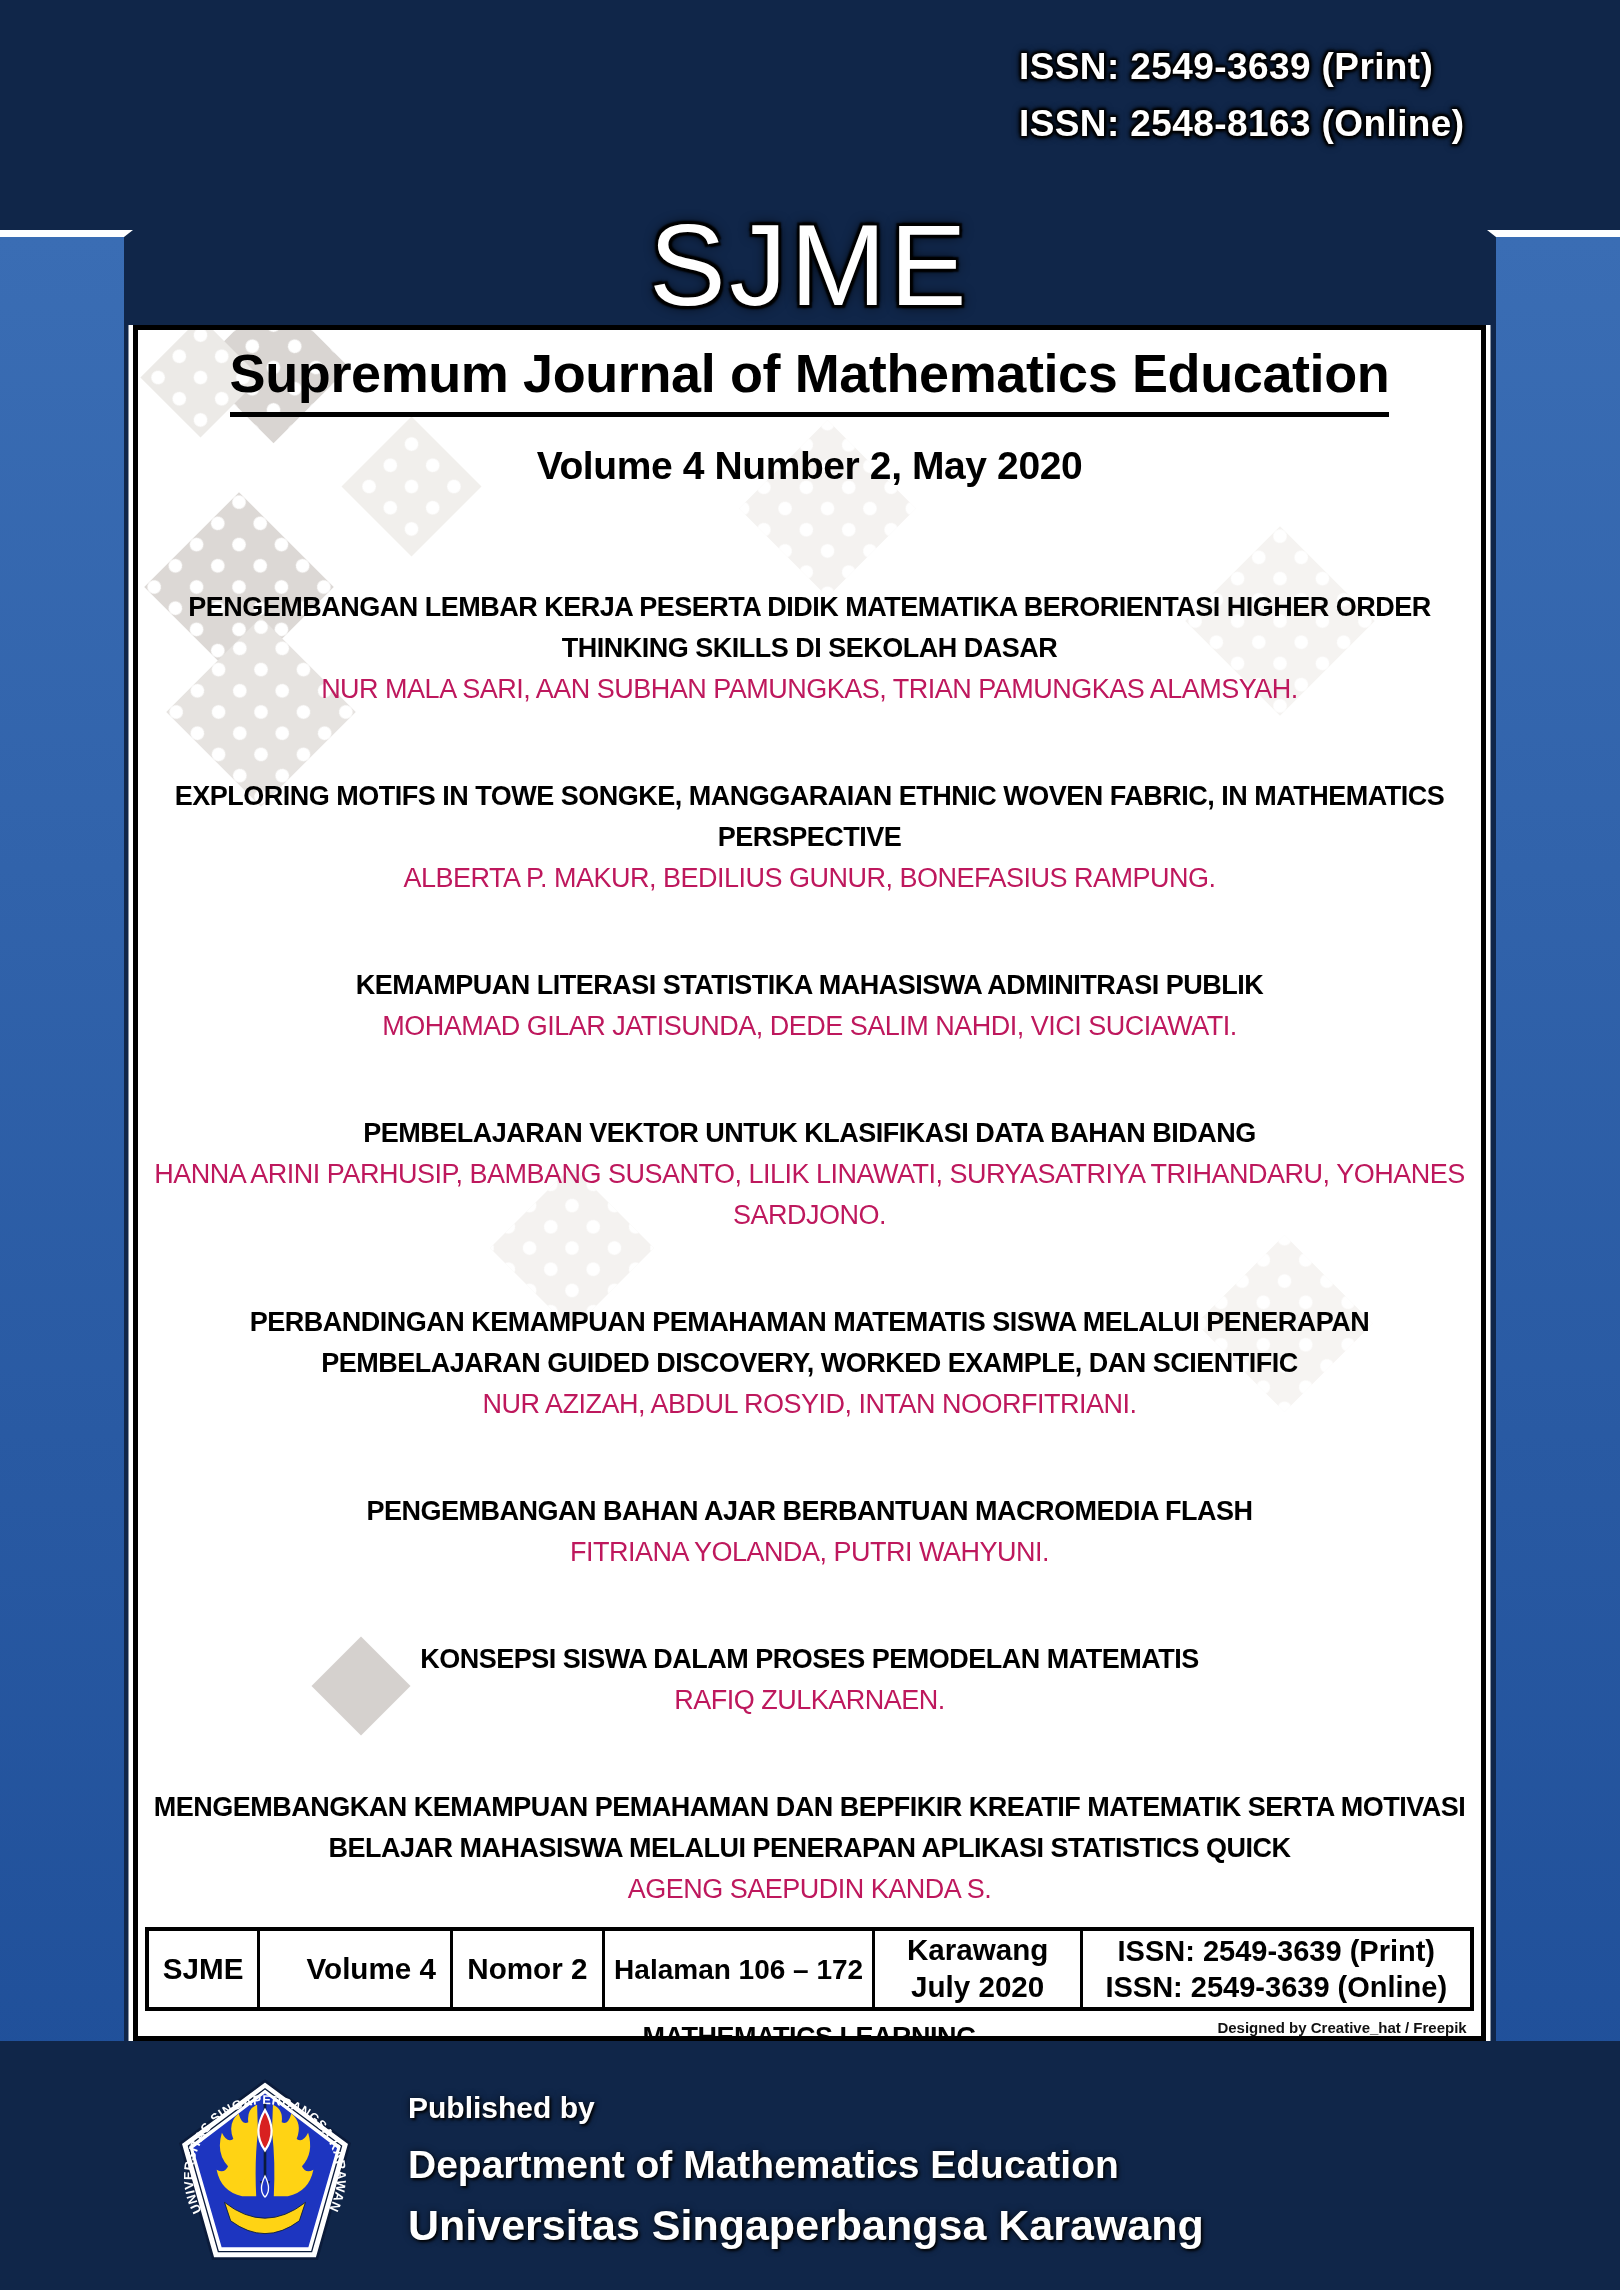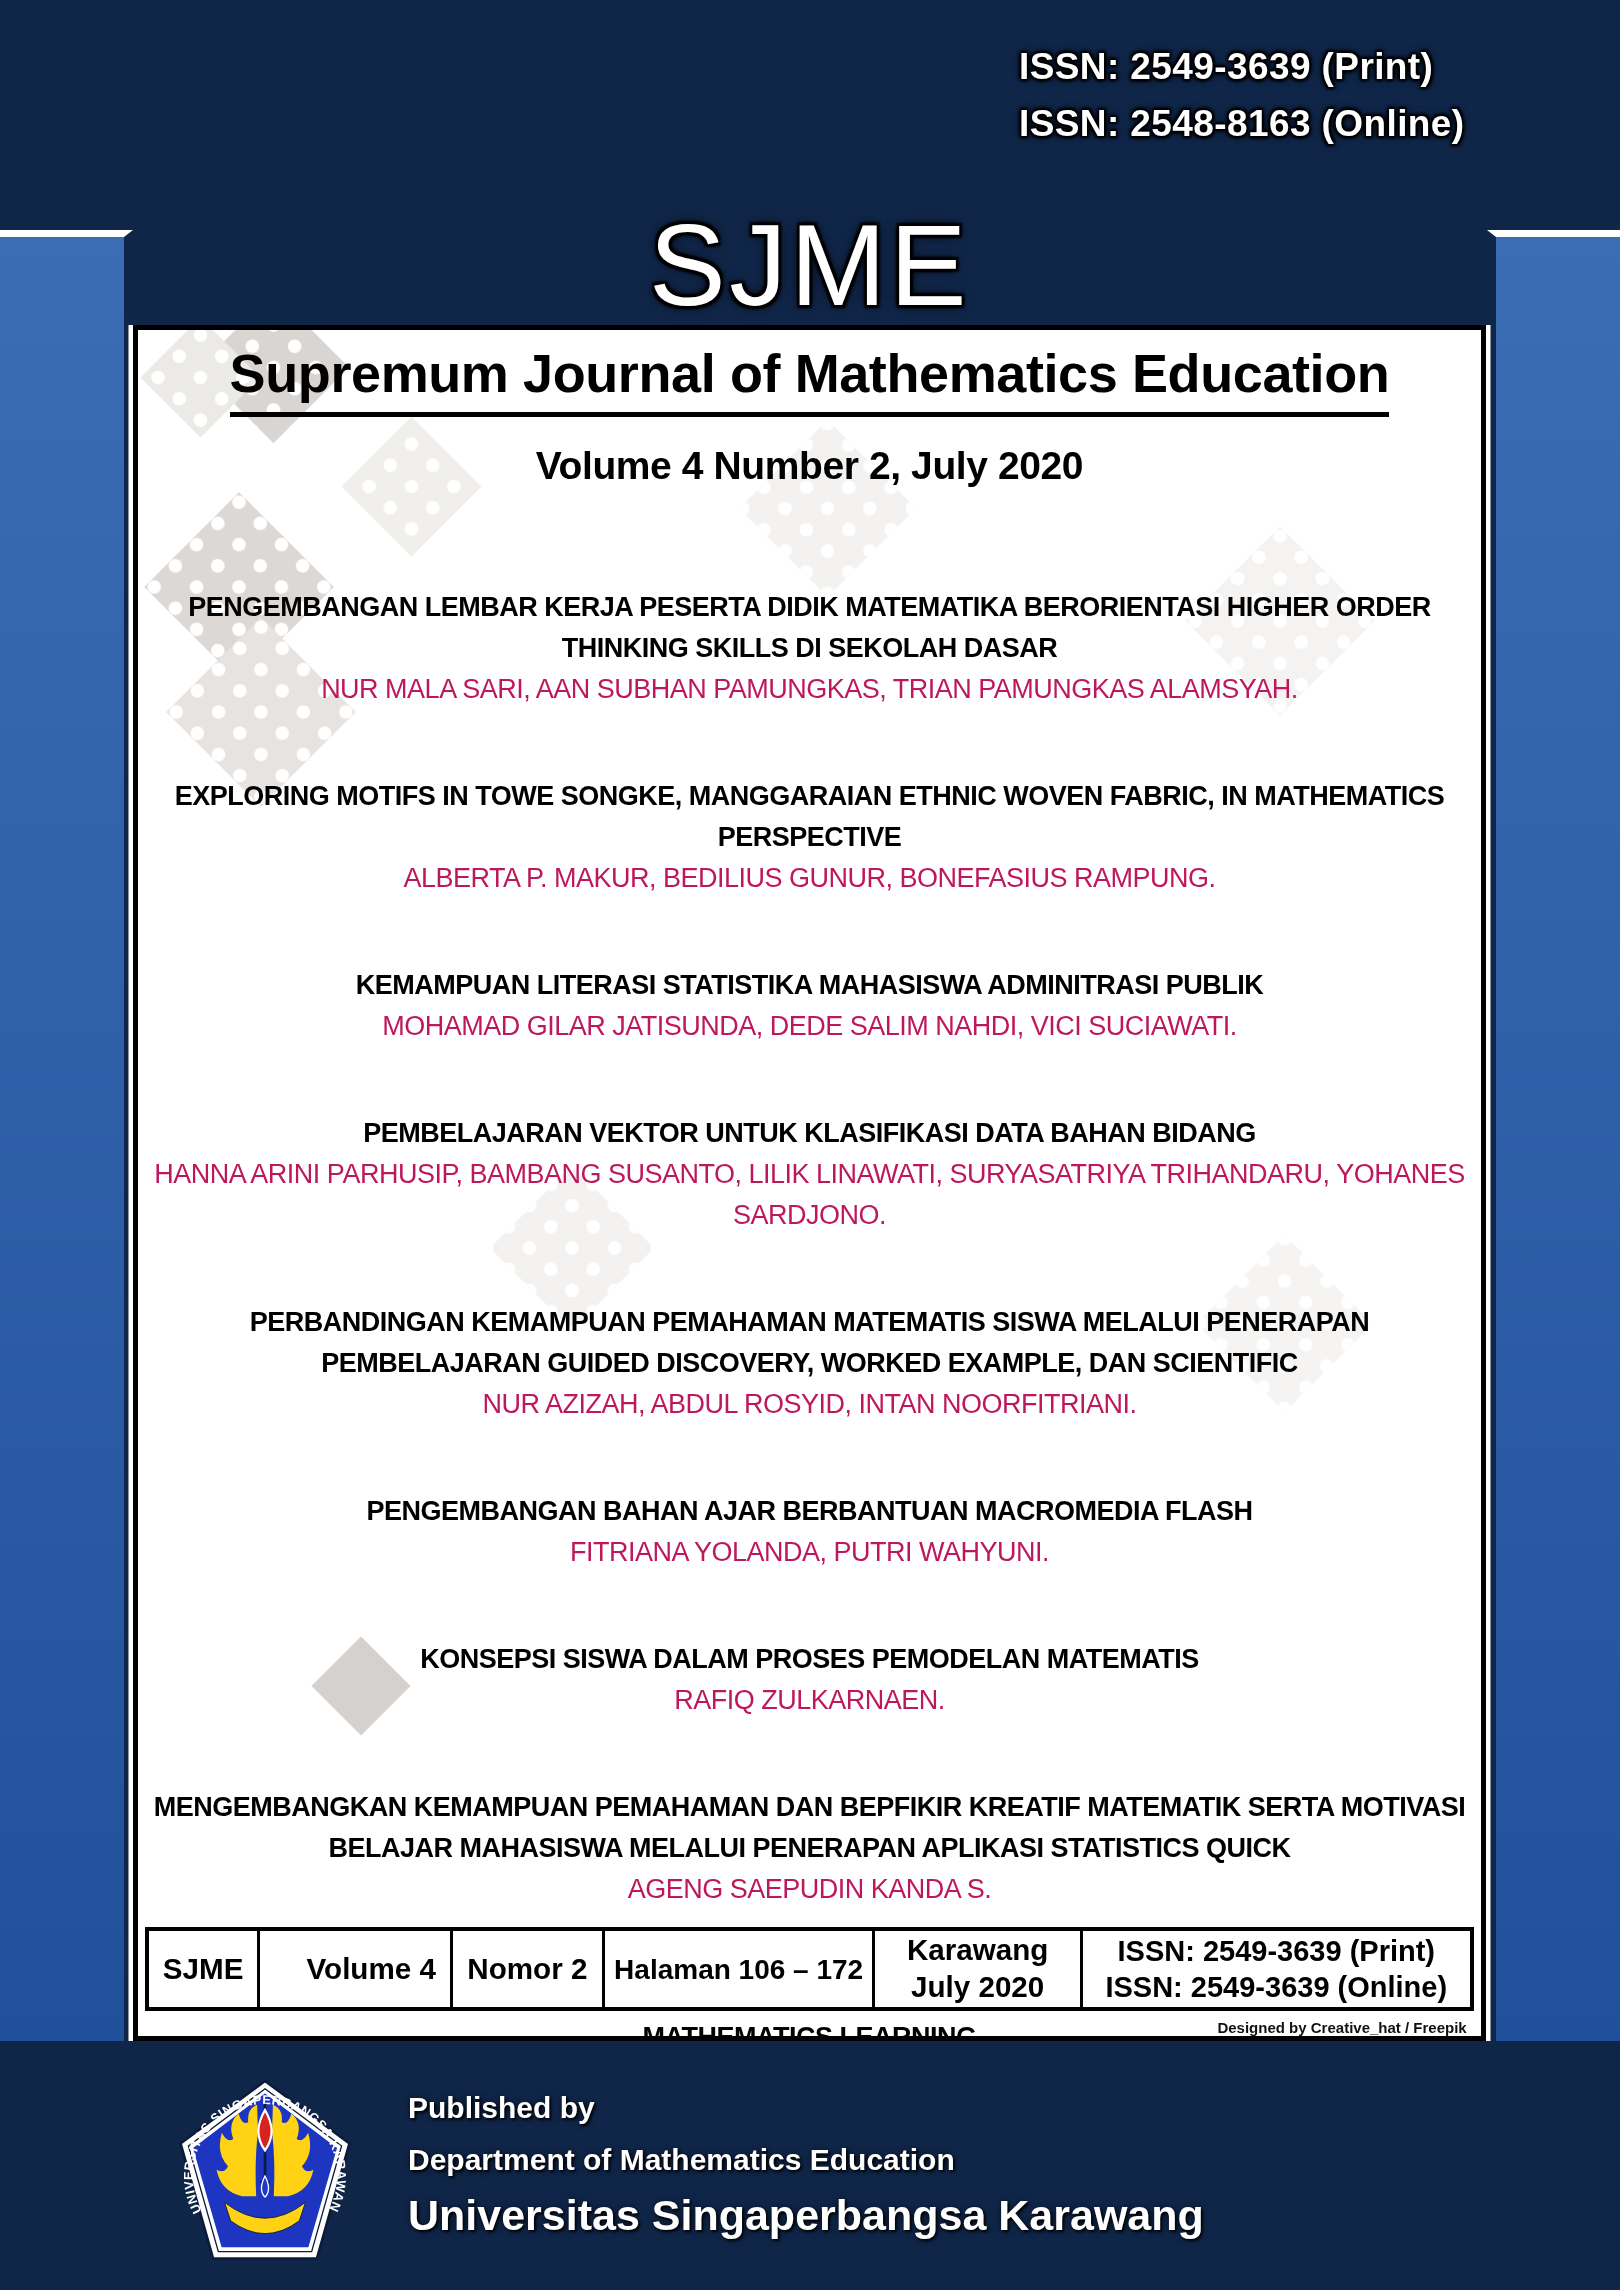--- a/index.html
+++ b/index.html
@@ -57,21 +57,21 @@
   .c4{font-size:28px;} .c6{font-size:29px;}
 
   .credit{position:absolute;right:14.3px;bottom:0px;font-size:15px;font-weight:700;color:#111;text-align:center;}
 
   
   .footer{position:absolute;left:0;top:2041px;width:1620px;height:249px;background:var(--navy);}
   .logo{position:absolute;left:177px;top:36px;}
   .footer-text{position:absolute;left:408px;top:50px;color:#fff;
     text-shadow:1.8px 1.8px 2.7px rgba(0,0,0,.9),0 0 7.2px rgba(0,0,0,.6);}
   .f-pub{font-size:30px;font-weight:600;margin-bottom:18px;}
-  .f-dept{font-size:30px;font-weight:600;margin-bottom:14.3px;}
+  .f-dept{font-size:39px;font-weight:600;margin-bottom:14.3px;}
   .f-univ{font-size:43px;font-weight:600;}
 </style>
 </head>
 <body>
 
 <div class="page">
 
   <div class="top-issn">
     <div>ISSN: 2549-3639 (Print)</div>
     <div>ISSN: 2548-8163 (Online)</div>
@@ -92,21 +92,21 @@
     <div class="deco" style="left:627px;top:116px;width:125px;height:125px;background-color:#f4f2f0;"></div>
     <div class="deco" style="left:1075px;top:224px;width:134px;height:134px;background-color:#f5f3f1;"></div>
     <div class="deco" style="left:376px;top:860px;width:116px;height:116px;background-color:#f4f2f0;"></div>
     <div class="deco" style="left:1084px;top:931px;width:125px;height:125px;background-color:#f6f4f2;"></div>
     <div class="deco" style="left:188px;top:1321px;width:70px;height:70px;background-color:#d5d1ce;background-image:none;"></div>
 
     <div class="box-content">
       <div class="jtitle">
         <span>Supremum Journal of Mathematics Education</span>
       </div>
-      <div class="jedition">Volume 4 Number 2, July 2020</div>
+      <div class="jedition">Volume 4 Number 2, May 2020</div>
 
       <div class="articles">
         <div class="article">
           <div class="a-title">PENGEMBANGAN LEMBAR KERJA PESERTA DIDIK MATEMATIKA BERORIENTASI HIGHER ORDER THINKING SKILLS DI SEKOLAH DASAR</div>
           <div class="a-authors">NUR MALA SARI, AAN SUBHAN PAMUNGKAS, TRIAN PAMUNGKAS ALAMSYAH.</div>
         </div>
         <div class="article">
           <div class="a-title">EXPLORING MOTIFS IN TOWE SONGKE, MANGGARAIAN ETHNIC WOVEN FABRIC, IN MATHEMATICS PERSPECTIVE</div>
           <div class="a-authors">ALBERTA P. MAKUR, BEDILIUS GUNUR, BONEFASIUS RAMPUNG.</div>
         </div>

